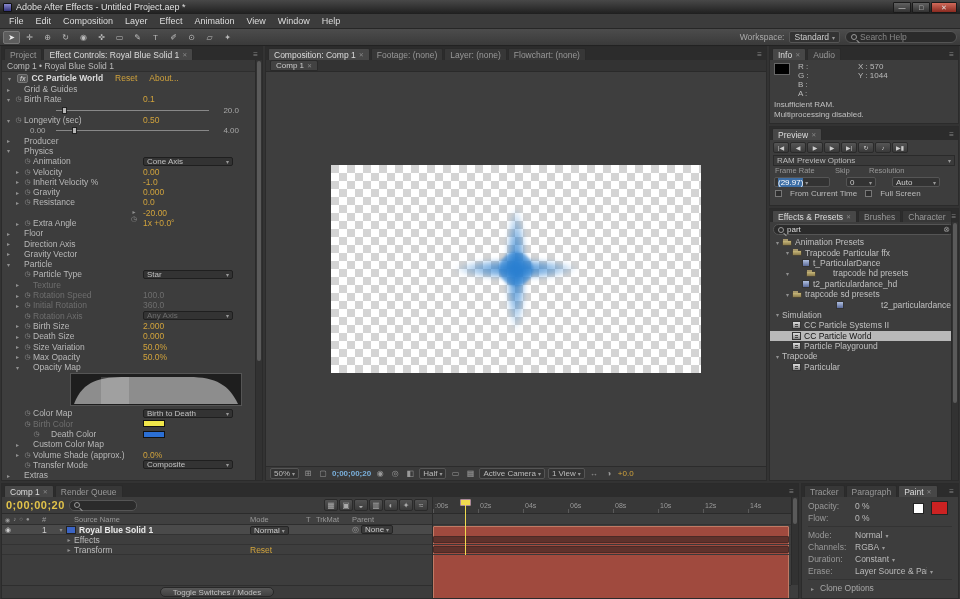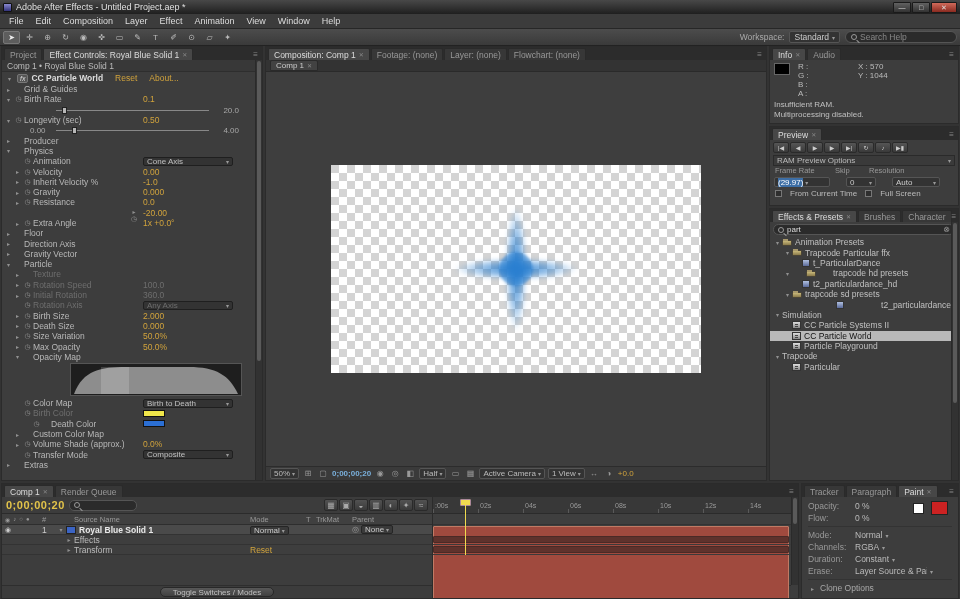--- a/index.html
+++ b/index.html
@@ -348,20 +348,29 @@
         <div class="ec-row" style="padding-left: 2px;">
           <span class="tw">▸</span>
           <span class="sw"></span>
           <span class="ec-label">Gravity Vector</span>
         </div>
         <div class="ec-row" style="padding-left: 2px;">
           <span class="tw">▾</span>
           <span class="sw"></span>
           <span class="ec-label">Particle</span>
         </div>
+        <div class="ec-row" style="padding-left: 11px;">
+          <span class="tw"></span>
+          <span class="sw">◷</span>
+          <span class="ec-label">Particle Type</span>
+          <div class="ec-dd">
+            <span>Star</span>
+            <span class="dd-arrow">▾</span>
+          </div>
+        </div>
         <div class="ec-row dim" style="padding-left: 11px;">
           <span class="tw">▸</span>
           <span class="sw"></span>
           <span class="ec-label">Texture</span>
         </div>
         <div class="ec-row dim" style="padding-left: 11px;">
           <span class="tw">▸</span>
           <span class="sw">◷</span>
           <span class="ec-label">Rotation Speed</span>
           <span class="ec-val">100.0</span>

